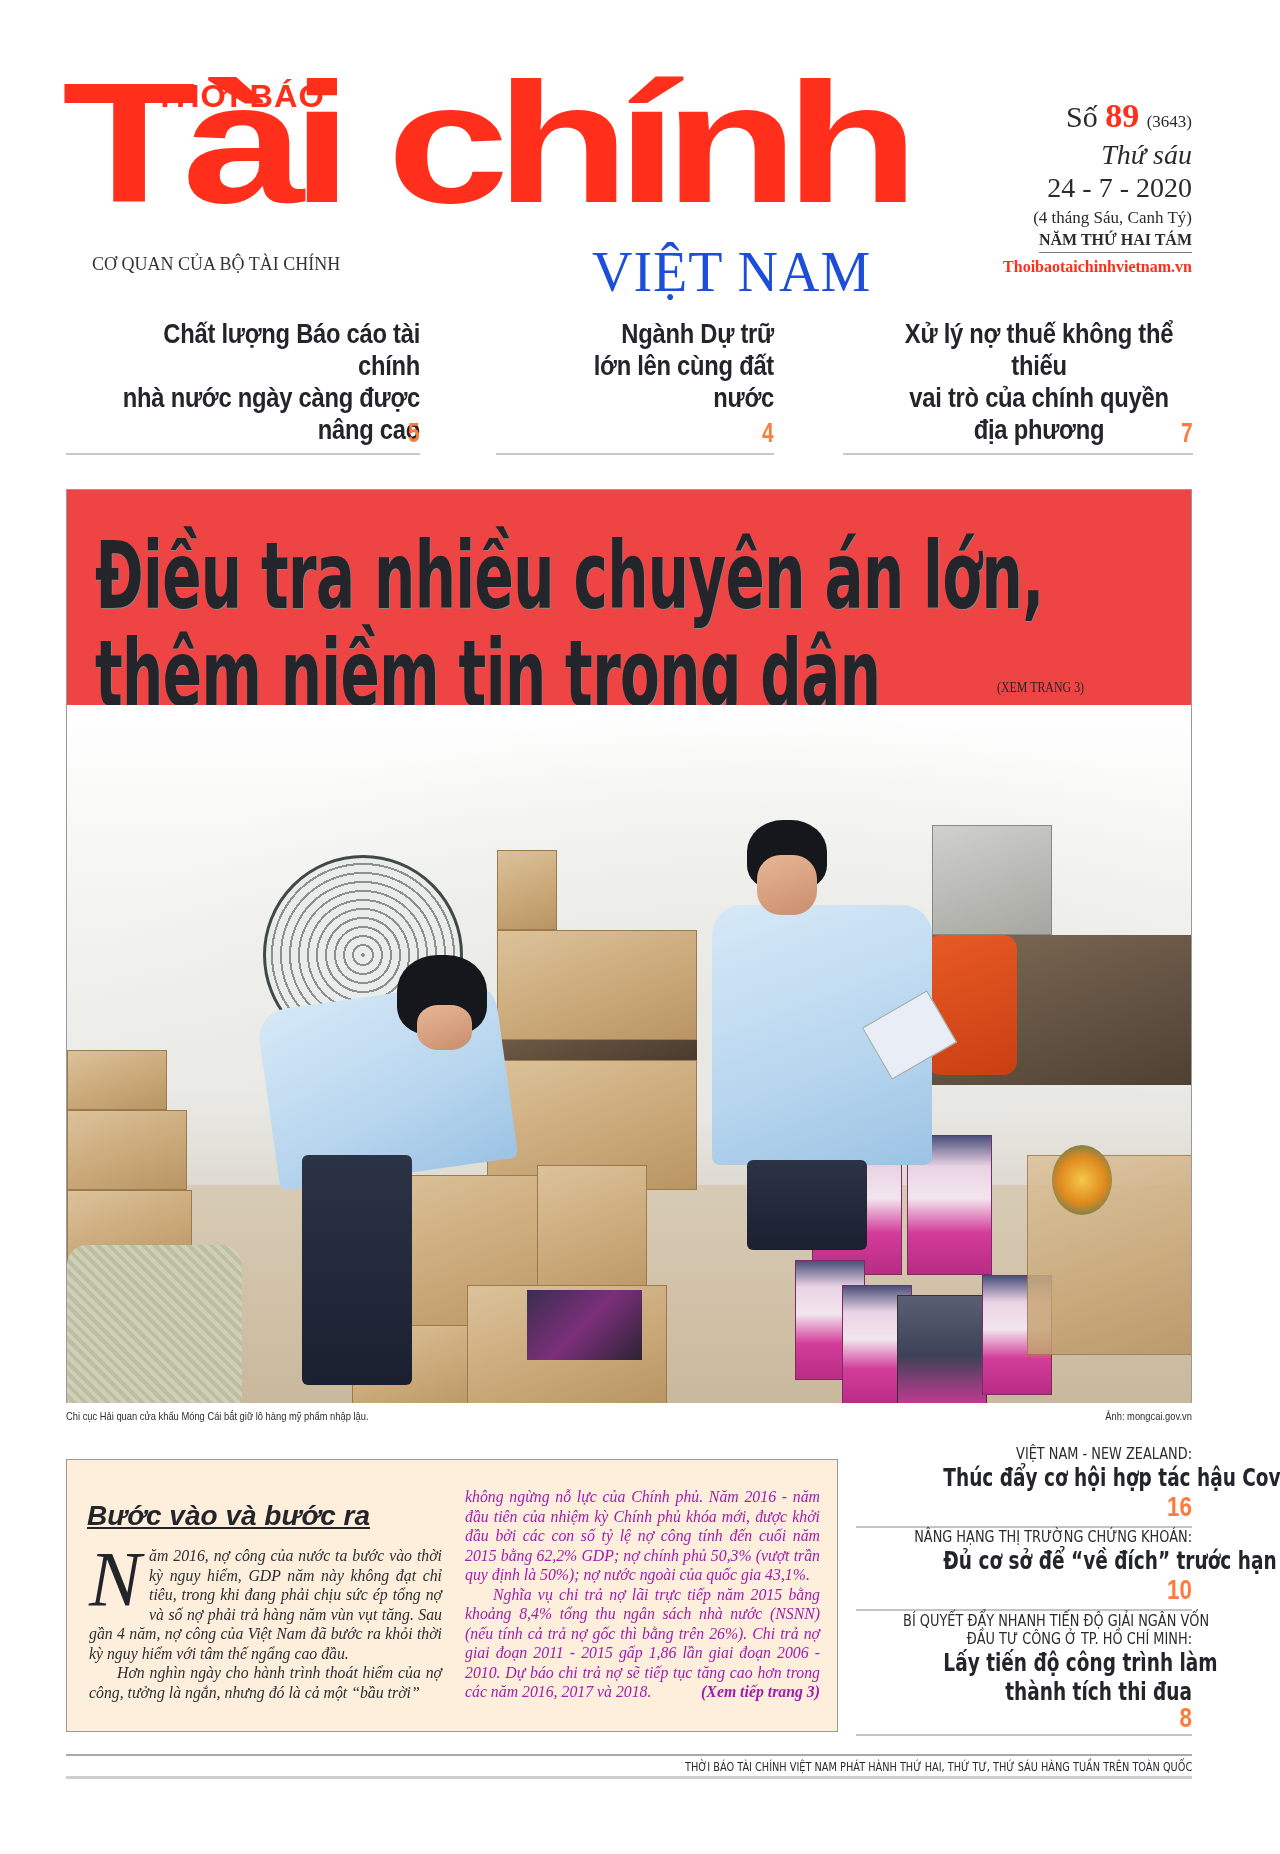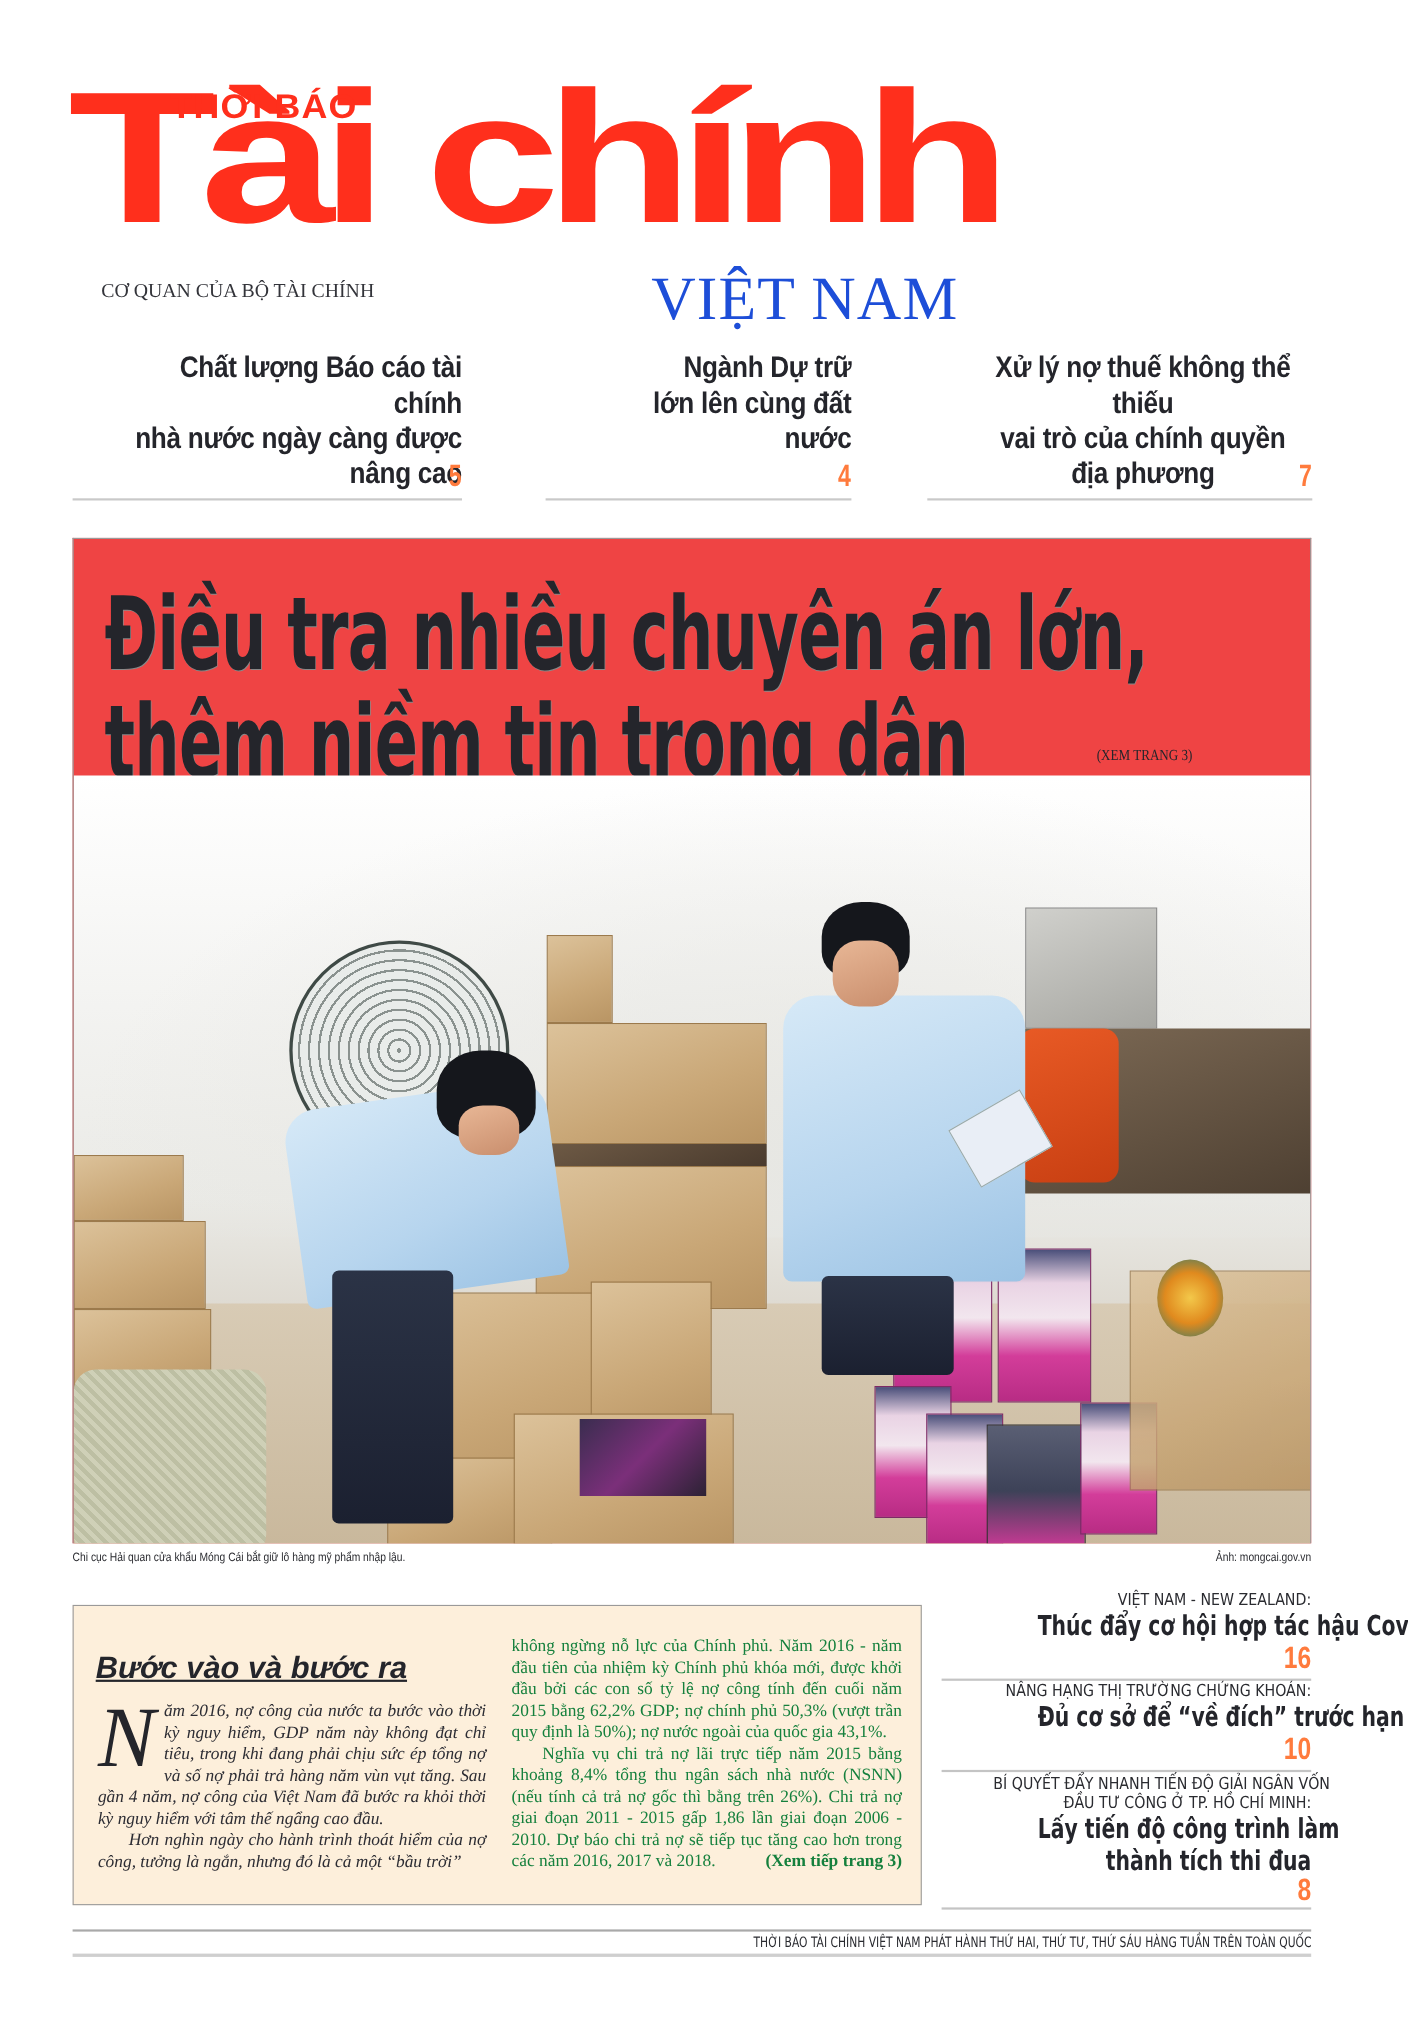--- a/index.html
+++ b/index.html
@@ -55,21 +55,21 @@
   .caption { position: absolute; left: 66px; top: 1410px; width: 1126px; height: 18px; }
   .caption .cap-text { position: absolute; left: 0; top: 0; font-family: "Liberation Sans", sans-serif; font-size: 11px; color: #2a2b30; transform: scaleX(0.85); transform-origin: left; white-space: nowrap; }
   .caption .cap-credit { position: absolute; right: 0; top: 0; font-family: "Liberation Sans", sans-serif; font-size: 11px; color: #2a2b30; transform: scaleX(0.85); transform-origin: right; white-space: nowrap; }
 
   
   .goc { position: absolute; left: 66px; top: 1459px; width: 772px; height: 273px; background: #fdefdb; border: 1px solid #9a9a9a; }
   .goc-tab { position: absolute; left: -1px; top: -16px; width: 382px; height: 36px; background: #f79a2a; clip-path: polygon(0 0, 88% 0, 100% 100%, 0 100%); border-top: 1px solid #b36a17; }
   .goc-tab span { position: absolute; left: 101px; top: 6px; font-family: "DejaVu Sans", sans-serif; font-weight: bold; font-size: 21px; color: #ffffff; letter-spacing: 0.5px; }
   .goc-title { position: absolute; left: 20px; top: 40px; font-family: "Liberation Sans", sans-serif; font-weight: bold; font-style: italic; font-size: 28px; color: #24252b; text-decoration: underline; }
   .goc-col1 { position: absolute; left: 22px; top: 86px; width: 353px; font-family: "Liberation Serif", serif; font-style: italic; font-size: 15.8px; line-height: 19.5px; color: #2c2c33; text-align: justify; }
-  .goc-col2 { position: absolute; left: 398px; top: 27px; width: 355px; font-family: "Liberation Serif", serif; font-size: 15.8px; line-height: 19.5px; color: #15803d; text-align: justify; }
+  .goc-col2 { position: absolute; left: 398px; top: 27px; width: 355px; font-family: "Liberation Serif", serif; font-style: italic; font-size: 15.8px; line-height: 19.5px; color: #a21caf; text-align: justify; }
   .dropcap { float: left; font-family: "Liberation Serif", serif; font-style: italic; font-size: 78px; line-height: 58px; margin: 4px 8px 0 0; color: #24252b; }
   .para { text-indent: 28px; }
   .more { font-weight: bold; float: right; }
 
   
   .side { position: absolute; left: 856px; width: 336px; text-align: right; }
   .side .kicker { font-family: "DejaVu Sans", sans-serif; font-size: 15px; color: #2a2b30; transform: scaleX(0.86); transform-origin: right; white-space: nowrap; line-height: 18px; }
   .side .s-title { font-family: "DejaVu Sans", sans-serif; font-weight: bold; font-size: 25px; line-height: 29px; color: #24252b; transform: scaleX(0.74); transform-origin: right; white-space: nowrap; }
   .side .s-page { font-family: "Liberation Sans", sans-serif; font-weight: bold; font-size: 28px; line-height: 30px; color: #ff7b3d; transform: scaleX(0.8); transform-origin: right; }
   .side .s-line { height: 2px; background: #c4c4c4; margin-top: 4px; }
@@ -81,20 +81,32 @@
 </style>
 </head>
 <body>
 
 <header class="masthead">
   <div class="logo-main">Tài chính</div>
   <div class="logo-sup">THỜI BÁO</div>
   <div class="logo-sub">CƠ QUAN CỦA BỘ TÀI CHÍNH</div>
   <div class="logo-vn">VIỆT NAM</div>
 
+  <div class="issue">
+    <div class="no-line">
+      <span>Số</span>
+      <span class="no-big">89</span>
+      <span class="no-small">(3643)</span>
+    </div>
+    <div class="weekday">Thứ sáu</div>
+    <div class="date">24 - 7 - 2020</div>
+    <div class="lunar">(4 tháng Sáu, Canh Tý)</div>
+    <div><span class="year">NĂM THỨ HAI TÁM</span></div>
+    <div class="site">Thoibaotaichinhvietnam.vn</div>
+  </div>
 </header>
 
 <div class="teaser" style="left:66px; width:354px;">
   <div class="t-title">
     <div>Chất lượng Báo cáo tài chính</div>
     <div>nhà nước ngày càng được</div>
     <div>nâng cao</div>
   </div>
   <div class="t-page" style="top:99px;">5</div>
   <div class="t-line" style="top:135px;"></div>

